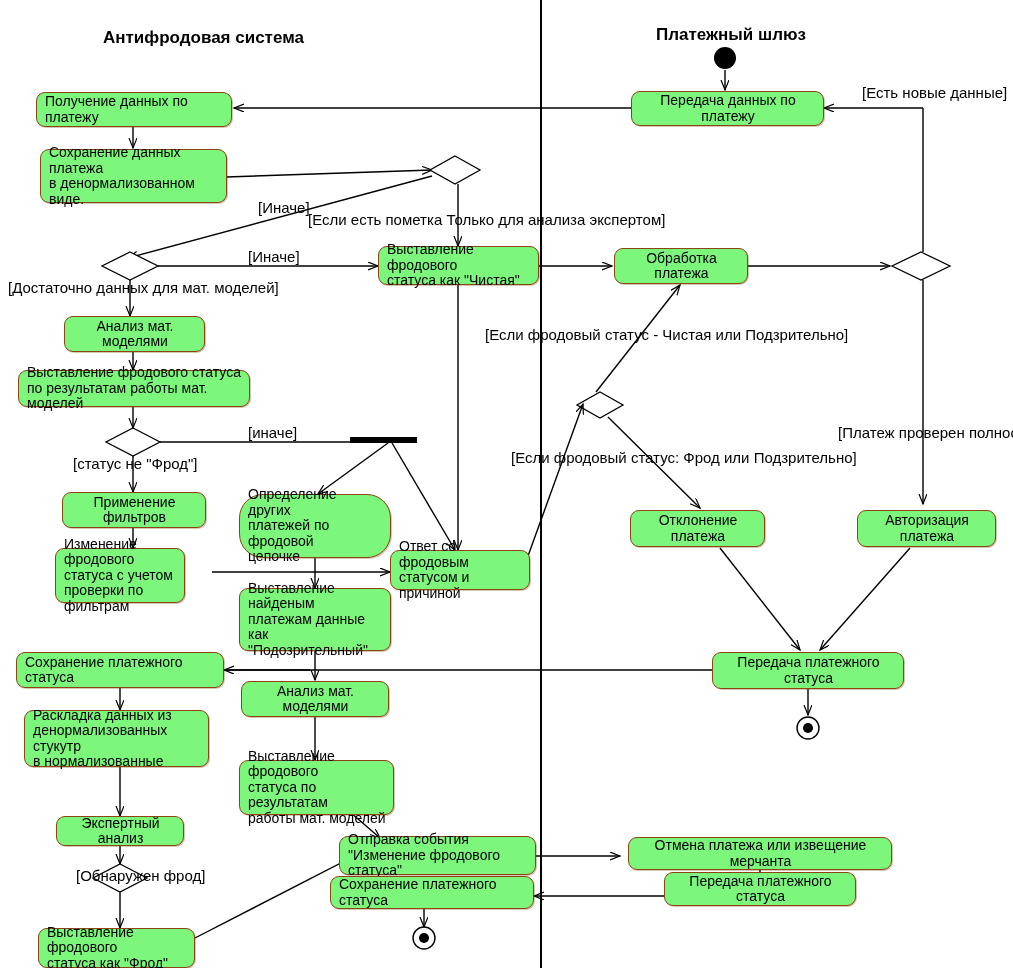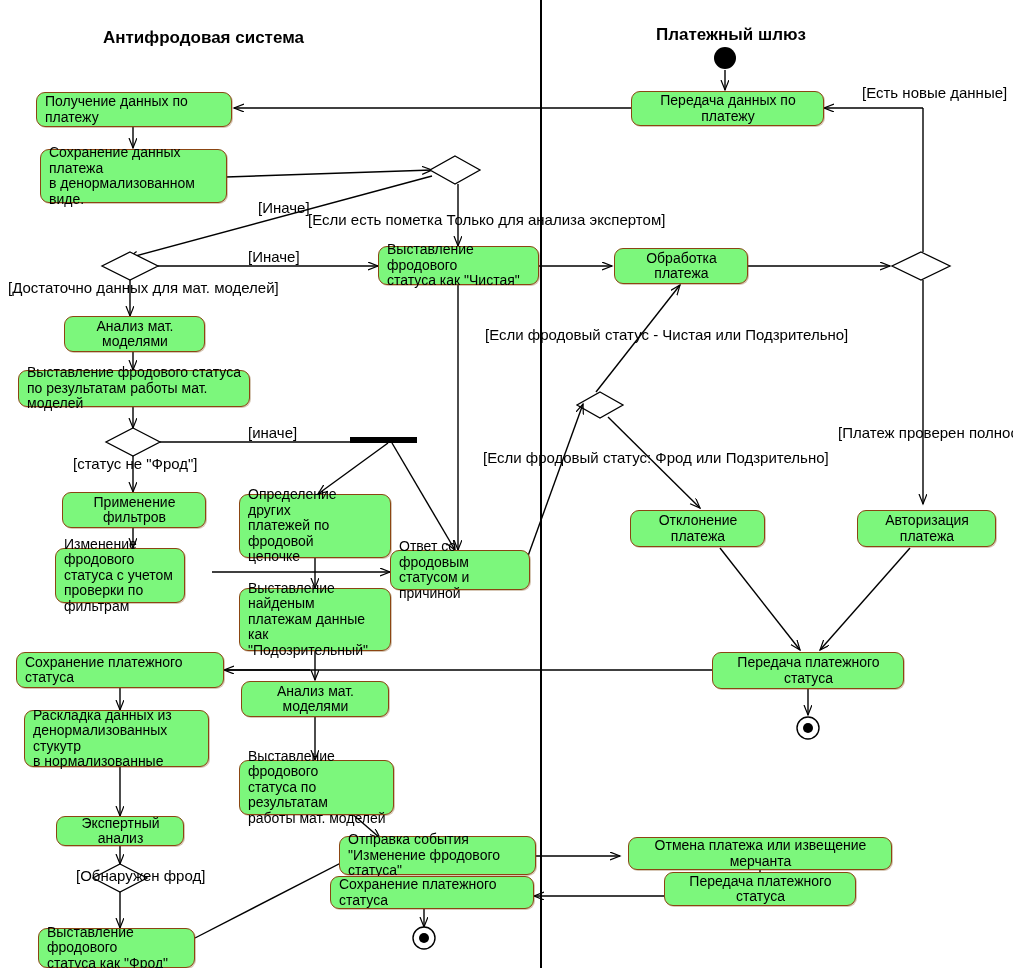--- a/index.html
+++ b/index.html
@@ -203,21 +203,21 @@
 
   <div class="activity" style="left:24px; top:710px; width:185px; height:57px;">Раскладка данных из
 денормализованных стукутр
 в нормализованные</div>
 
   <div class="activity center" style="left:56px; top:816px; width:128px; height:30px;">Экспертный анализ</div>
 
   <div class="activity" style="left:38px; top:928px; width:157px; height:40px;">Выставление фродового
 статуса как "Фрод"</div>
 
-  <div class="activity" style="left:239px; top:494px; width:152px; height:64px;">Определение других
+  <div class="activity" style="left:239px; top:494px; width:152px; height:64px;border-radius:24px;">Определение других
 платежей по фродовой
 цепочке</div>
 
   <div class="activity" style="left:239px; top:588px; width:152px; height:63px;">Выставление найденым
 платежам данные как
 "Подозрительный"</div>
 
   <div class="activity center" style="left:241px; top:681px; width:148px; height:36px;">Анализ мат. моделями</div>
 
   <div class="activity" style="left:239px; top:760px; width:155px; height:55px;">Выставление фродового
@@ -260,17 +260,17 @@
   <div class="guard" style="left:8px; top:279px;">[Достаточно данных для мат. моделей]</div>
 
   <div class="guard" style="left:485px; top:326px;">[Если фродовый статус - Чистая или Подзрительно]</div>
 
   <div class="guard" style="left:838px; top:376px;margin-top:48px;">[Платеж проверен полностью]</div>
 
   <div class="guard" style="left:248px; top:424px;">[иначе]</div>
 
   <div class="guard" style="left:73px; top:455px;">[статус не "Фрод"]</div>
 
-  <div class="guard" style="left:483px; top:449px;">[Если фродовый статус: Фрод или Подзрительно]</div>
+  <div class="guard" style="left:511px; top:449px;">[Если фродовый статус: Фрод или Подзрительно]</div>
 
   <div class="guard" style="left:76px; top:867px;">[Обнаружен фрод]</div>
 
 </div>
 
 </body></html>

